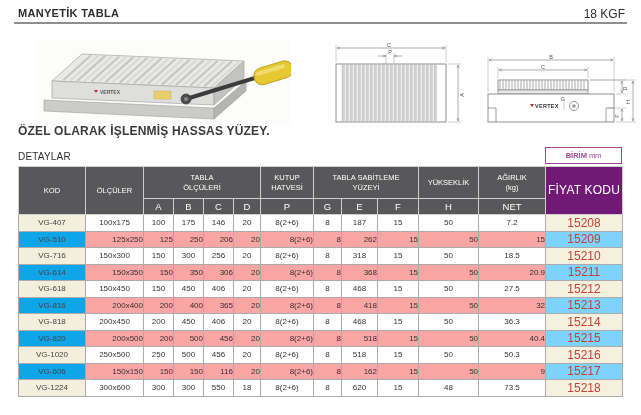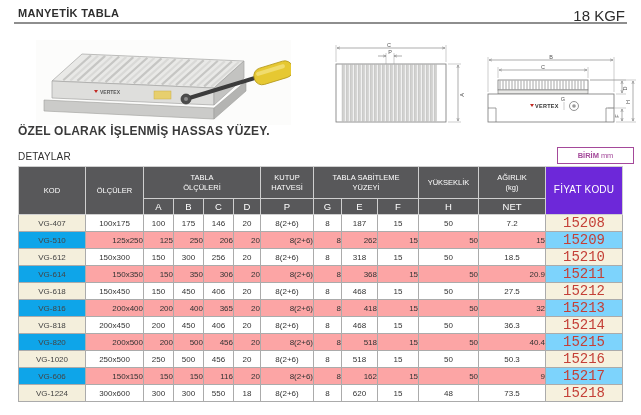--- a/index.html
+++ b/index.html
@@ -2,48 +2,48 @@
 <html><head>
 <meta charset="utf-8">
 <style>
   * { margin:0; padding:0; box-sizing:border-box; }
   html,body { background:#fff; }
   body { font-family:"Liberation Sans","DejaVu Sans",sans-serif; color:#333; }
   .page { position:relative; width:641px; height:415px; background:#fff; overflow:hidden; }
 
   .topbar { position:absolute; left:16px; right:16px; top:5px; height:16px; }
   .page-title { position:absolute; left:2px; top:2px; font-size:11px; font-weight:700; color:#2e2e2e; letter-spacing:.3px; }
-  .force { position:absolute; right:0; top:2px; font-size:15px; color:#2e2e2e; }
+  .force { position:absolute; right:0; top:2px; font-size:12px; color:#2e2e2e; }
   .title-rule { position:absolute; left:14px; right:14px; top:22px; border-top:2px solid #8e8e8e; }
 
   .photo-svg { position:absolute; left:36px; top:40px; }
   .topview-svg { position:absolute; left:328px; top:40px; }
   .sideview-svg { position:absolute; left:476px; top:50px; }
 
   .surface-note { position:absolute; left:18px; top:124px; font-size:12px; font-weight:700; color:#3a3a3a; letter-spacing:.2px; }
   .section-label { position:absolute; left:18px; top:151px; font-size:10px; color:#2f2f2f; letter-spacing:.2px; }
 
   .unit-badge { position:absolute; left:545px; top:147px; width:77px; height:17px; background:#fff;
-    border:1px solid #A4499A; color:#A4499A; font-size:7.5px; display:flex; align-items:center; justify-content:center; gap:2px;margin-left:12px; }
+    border:1px solid #A4499A; color:#A4499A; font-size:7.5px; display:flex; align-items:center; justify-content:center; gap:2px; }
   .unit-badge b { font-weight:700; }
 
   table.spec { position:absolute; left:18px; top:166px; width:604px; border-collapse:collapse; table-layout:fixed;
     border:1px solid #8c8c8c; }
   table.spec th { background:#58585A; color:#fff; font-weight:400; font-size:7.5px; text-align:center;
     border:1px solid #cfcfcf; white-space:pre-line; line-height:1.25; }
   table.spec thead tr.h1 th { height:32px; }
   table.spec thead tr.h2 th { height:16px; font-size:9.5px; }
   table.spec thead th.net { font-size:8px; }
-  table.spec th.fiyat-h { background:#6d28d9; font-size:10px; letter-spacing:.2px; }
+  table.spec th.fiyat-h { background:#701a75; font-size:12px; letter-spacing:.2px; }
   table.spec td { height:16.5px; border:1px solid #ababab; text-align:center; font-size:8px; color:#333; }
   table.spec tr.even td.val { background:#fca5a5;text-align:right; }
   table.spec tr.odd  td.val { background:#ffffff; }
   table.spec td.kod { background:#f4efdc; color:#444; }
   table.spec tr.even td.kod { background:#0ea5e9; }
-  table.spec td.fiyat { background:#f6f1de; color:#c44037; font-size:14px;font-family:Liberation Mono, monospace; }
+  table.spec td.fiyat { background:#f6f1de; color:#c44037; font-size:12px; }
   table.spec tr.even td.fiyat { background:#7dd3fc; }
 
   svg text { font-family:"Liberation Sans","DejaVu Sans",sans-serif; }
   .dim-label { font-size:5.5px; fill:#555; }
   .brand-label { font-size:5.5px; fill:#333; font-weight:700; letter-spacing:.3px; }
 </style>
 </head>
 <body>
 
 <div class="page">
@@ -306,21 +306,21 @@
           <td class="val">20</td>
           <td class="val">8(2+6)</td>
           <td class="val">8</td>
           <td class="val">262</td>
           <td class="val">15</td>
           <td class="val">50</td>
           <td class="val">15</td>
           <td class="fiyat">15209</td>
         </tr>
         <tr class="odd">
-          <td class="kod">VG-612</td>
+          <td class="kod">VG-716</td>
           <td class="val">150x300</td>
           <td class="val">150</td>
           <td class="val">300</td>
           <td class="val">256</td>
           <td class="val">20</td>
           <td class="val">8(2+6)</td>
           <td class="val">8</td>
           <td class="val">318</td>
           <td class="val">15</td>
           <td class="val">50</td>

